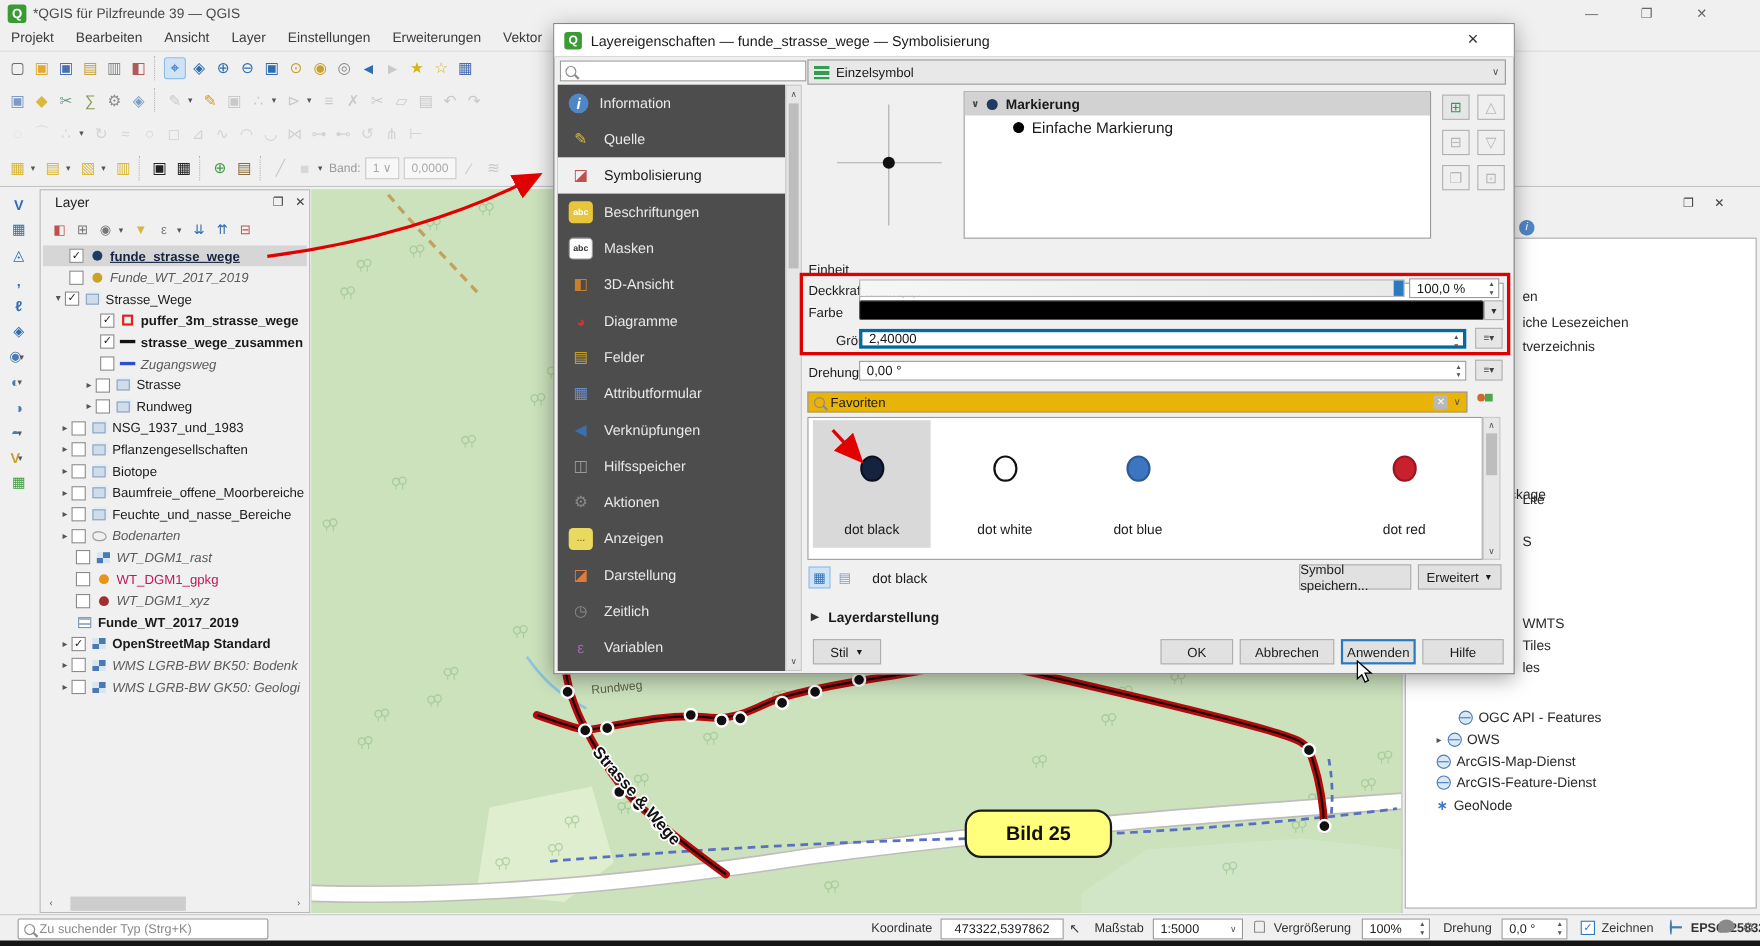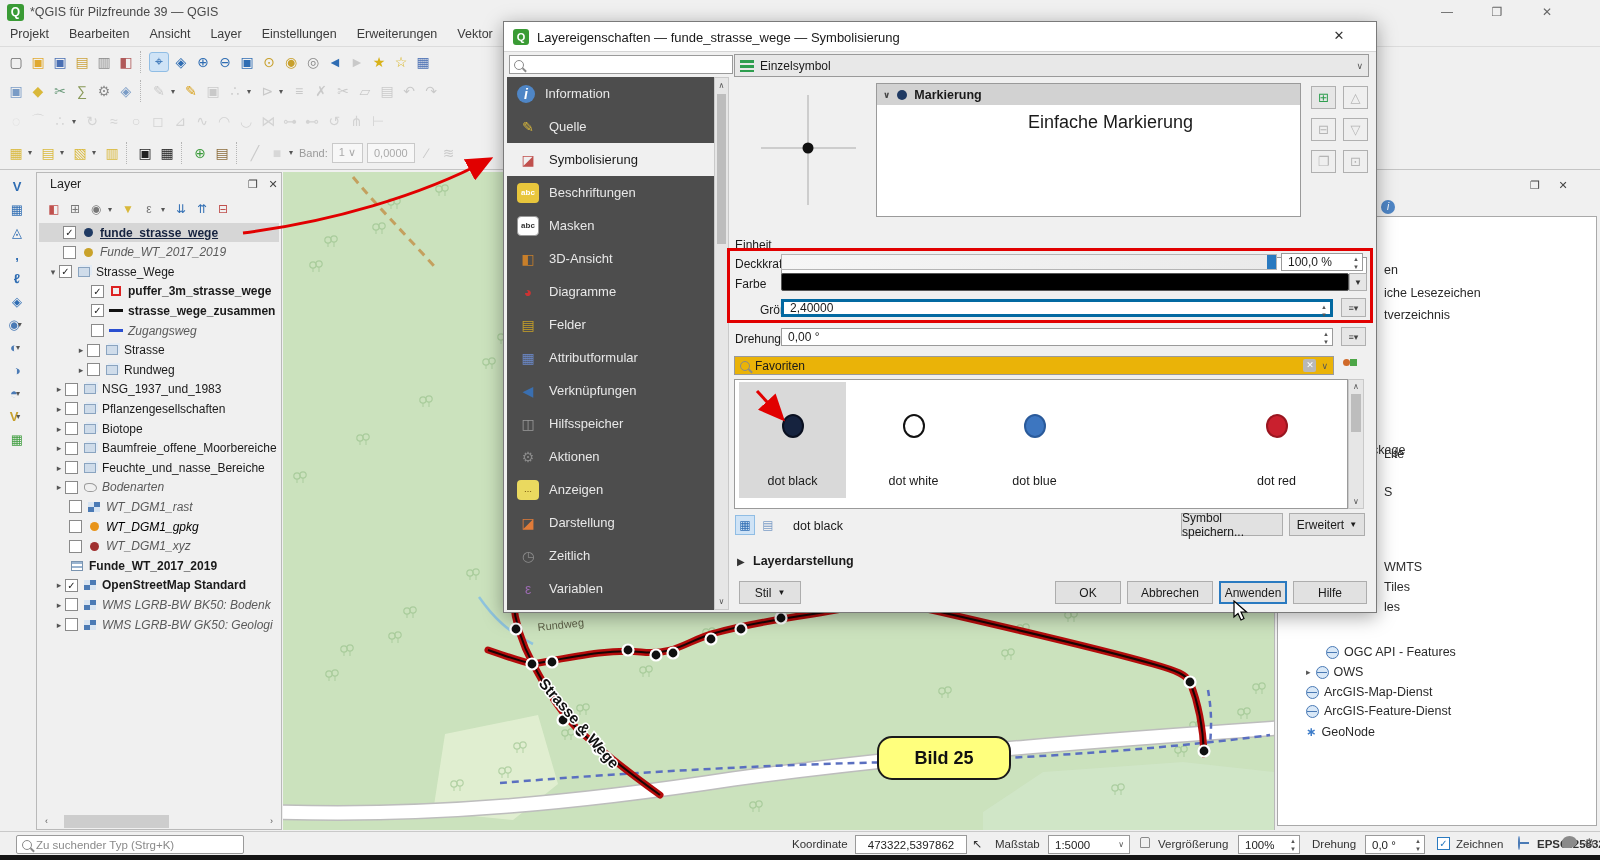--- a/index.html
+++ b/index.html
@@ -92,21 +92,21 @@
   .pill { font-size:8px; font-weight:bold; border-radius:4px; padding:1px 3px; }
   #side-scroll { left:210px; top:55px; width:15px; height:533px; background:#e6e6e6; border:1px solid #c9c9c9; font-size:8px; color:#555; }
   #dlg-content { left:227px; top:53px; width:640px; height:537px; font-size:12px; color:#1a1a1a; }
 
   .combo { background:#fff; border:1px solid #9a9a9a; display:flex; align-items:center; padding:0 5px; position:relative; }
   .combo .chev { position:absolute; right:5px; font-size:9px; color:#555; }
   .btn { background:#e1e1e1; border:1px solid #adadad; display:flex; align-items:center; justify-content:center; font-size:12px; color:#1a1a1a; }
   .btn.primary { border:2px solid #2a7ac0; }
   #sym-tree { left:145px; top:8px; width:425px; height:134px; background:#fff; border:1px solid #9a9a9a; }
   .tree-root { height:21px; background:#d2d2d2; display:flex; align-items:center; gap:7px; padding-left:6px; font-weight:bold; font-size:12.5px; }
-  .tree-child { height:21px; display:flex; align-items:center; gap:7px; padding-left:44px; font-size:18px;flex-direction:column; }
+  .tree-child { height:21px; display:flex; align-items:center; gap:7px; padding-left:44px; font-size:14px; }
   .sym-sq-btn { position:absolute; width:25px; height:23px; background:#e6e6e6; border:1px solid #b0b0b0; display:flex; align-items:center; justify-content:center; font-size:13px; }
   .sym-sq-btn.dis { color:#b5b5b5; background:#efefef; }
   .frow-label { position:absolute; font-size:12px; color:#1a1a1a; }
   .ddbtn { position:absolute; width:25px; height:19px; background:#e6e6e6; border:1px solid #b0b0b0; font-size:9px; display:flex; align-items:center; justify-content:center; gap:1px; color:#444; }
   .swcell { position:absolute; width:107px; height:116px; top:2px; }
   .swcell.sel { background:#d9d9d9; }
   .swdot { position:absolute; left:50%; top:44px; transform:translate(-50%,-50%); width:22px; height:24px; border-radius:50%; }
   .swlabel { position:absolute; left:0; width:107px; top:92px; text-align:center; font-size:12.5px; color:#1a1a1a; }
   .viewtoggle { position:absolute; width:20px; height:20px; display:flex; align-items:center; justify-content:center; font-size:12px; border:1px solid transparent; }
   .viewtoggle.on { background:#cfe3f6; border-color:#90bde4; }
@@ -399,21 +399,21 @@
           <span class="licon">
             <span class="lraster"></span>
           </span>
           <span style="font-style: italic; color: rgb(90, 90, 90);">WT_DGM1_rast</span>
         </div>
         <div class="lrow" style="top: 294px; padding-left: 30px;">
           <span class="lchk"></span>
           <span class="licon">
             <span class="ldot" style="background: rgb(232, 148, 26);"></span>
           </span>
-          <span style="font-style: italic; color: #000000;">WT_DGM1_gpkg</span>
+          <span style="color: #be185d;">WT_DGM1_gpkg</span>
         </div>
         <div class="lrow" style="top: 313.6px; padding-left: 30px;">
           <span class="lchk"></span>
           <span class="licon">
             <span class="ldot" style="background: rgb(160, 48, 48);"></span>
           </span>
           <span style="font-style: italic; color: rgb(90, 90, 90);">WT_DGM1_xyz</span>
         </div>
         <div class="lrow" style="top: 333.2px; padding-left: 30px;">
           <span class="licon">

